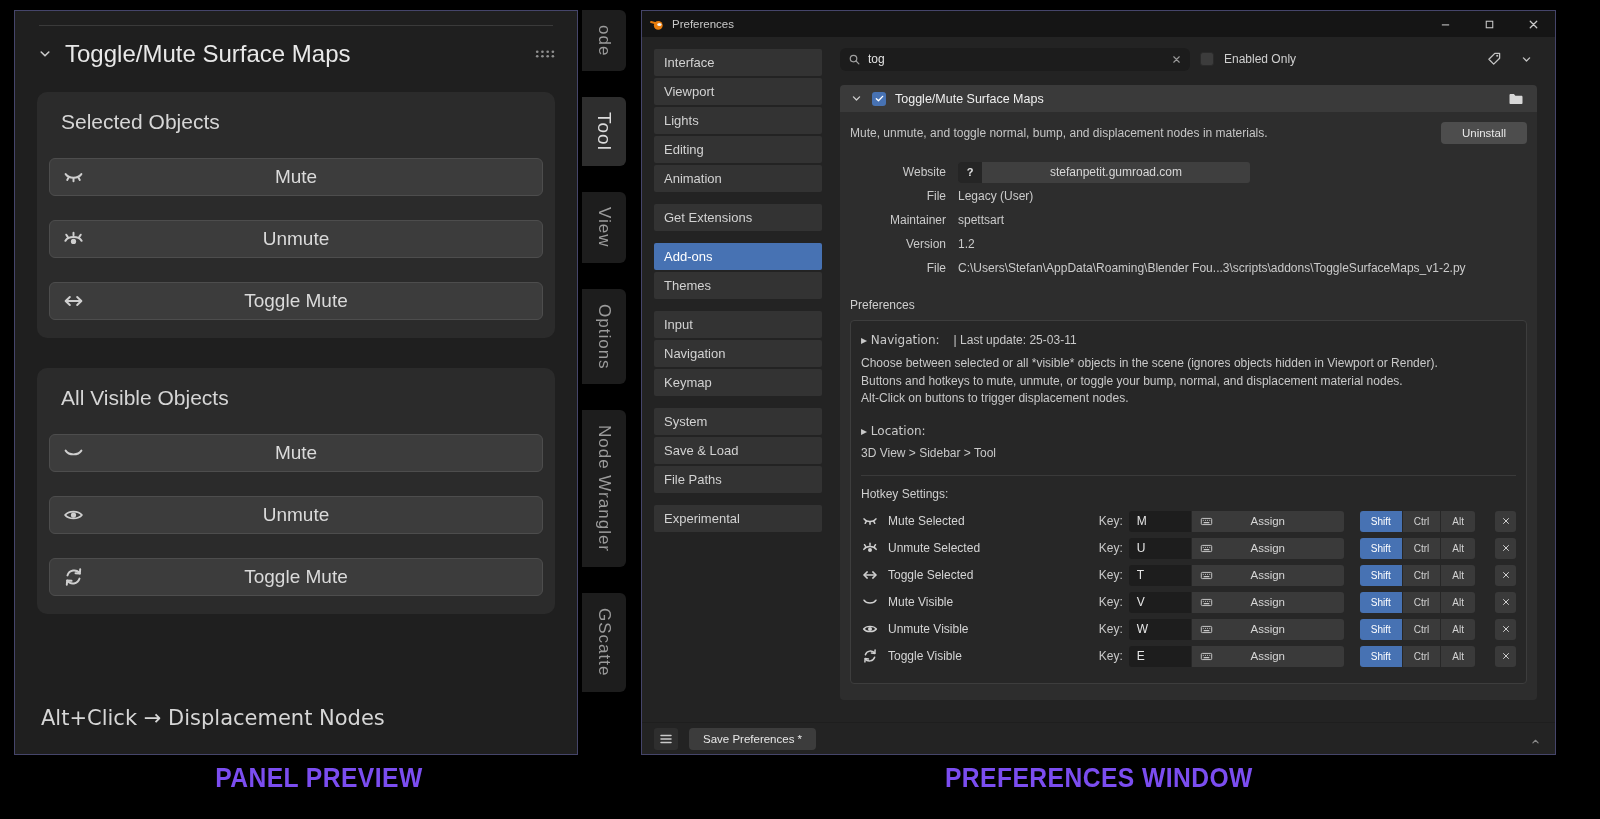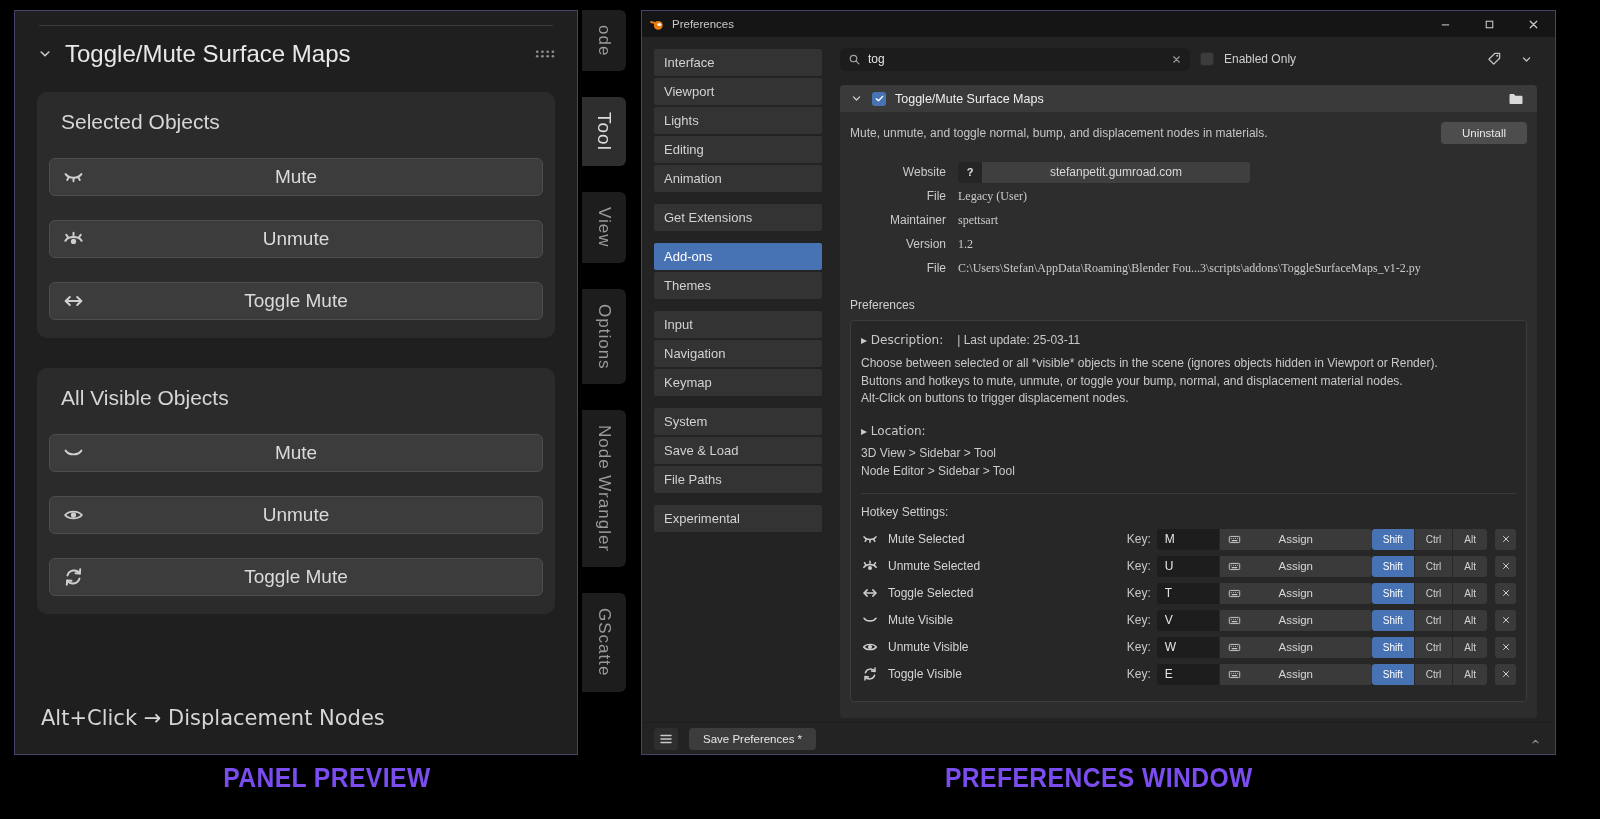--- a/index.html
+++ b/index.html
@@ -79,21 +79,21 @@
   .addon-body{background:#2d2d2d;border-radius:0 0 4px 4px;padding:10px 10px 16px;}
   .desc-row{display:flex;align-items:flex-start;}
   .desc-text{flex:1;font-size:12px;color:#c6c6c6;padding-top:4px;}
   .btn{height:22px;background:#4d4d4d;border-radius:4px;display:flex;align-items:center;
     justify-content:center;font-size:11.5px;color:#e8e8e8;padding:0 14px;cursor:pointer;}
   .uninstall{width:86px;margin-left:20px;flex:0 0 auto;}
 
   .fields{margin-top:16px;}
   .frow{display:flex;align-items:center;height:24px;}
   .flabel{width:96px;text-align:right;color:#cbcbcb;font-size:12px;margin-right:12px;flex:0 0 auto;}
-  .fvalue{font-size:12px;color:#cbcbcb;white-space:nowrap;overflow:hidden;font-family:Liberation Serif, serif;}
+  .fvalue{font-size:12px;color:#cbcbcb;white-space:nowrap;overflow:hidden;}
   .urlbtn{width:292px;height:21px;background:#3f3f3f;border-radius:3px;display:flex;
     align-items:center;cursor:pointer;overflow:hidden;}
   .help-chip{width:24px;height:21px;background:#252525;display:flex;align-items:center;
     justify-content:center;color:#e0e0e0;font-size:11px;font-weight:bold;flex:0 0 auto;}
   .urltext{flex:1;text-align:center;font-size:12px;color:#d8d8d8;}
 
   .prefs-label{margin-top:18px;font-size:12px;color:#cfcfcf;}
   .prefbox{margin-top:8px;border:1px solid #3d3d3d;background:#272727;border-radius:4px;
     padding:12px 10px 10px;}
   .marker{font-family:"DejaVu Sans",sans-serif;}
@@ -106,42 +106,42 @@
   .divider{border-top:1px solid #3a3a3a;margin:13px 0 11px;}
   .hk-head{font-size:12px;color:#cfcfcf;}
   .hk-rows{margin-top:10px;}
   .hrow{display:flex;align-items:center;height:21px;margin-bottom:6px;}
   .hicon{width:18px;display:flex;justify-content:center;margin-right:9px;color:#d0d0d0;flex:0 0 auto;}
   .hlabel{font-size:12px;color:#d5d5d5;flex:1;min-width:0;}
   .keylabel{font-size:12px;color:#c9c9c9;margin-right:6px;flex:0 0 auto;}
   .keyfield{width:62px;height:21px;background:#1d1d1d;border-radius:3px 0 0 3px;display:flex;
     align-items:center;padding:0 8px;font-size:12px;color:#e6e6e6;margin-right:1px;flex:0 0 auto;cursor:text;}
   .assignseg{position:relative;width:152px;height:21px;background:#3a3a3a;border-radius:0 3px 3px 0;
-    display:flex;align-items:center;justify-content:center;margin-right:0;flex:0 0 auto;cursor:pointer;}
+    display:flex;align-items:center;justify-content:center;margin-right:16px;flex:0 0 auto;cursor:pointer;}
   .kbicon{position:absolute;left:8px;color:#c9c9c9;}
   .assigntext{font-size:11.5px;color:#d5d5d5;}
   .mod{height:21px;display:flex;align-items:center;justify-content:center;font-size:10px;
     padding:0 11px;background:#3a3a3a;color:#d2d2d2;margin-right:1px;cursor:pointer;flex:0 0 auto;}
   .mod.shift{background:var(--blue);color:#fff;border-radius:3px 0 0 3px;}
-  .mod.alt{border-radius:0 3px 3px 0;margin-right:0;}
+  .mod.alt{border-radius:0 3px 3px 0;margin-right:12px;}
   .xbtn{width:21px;height:21px;margin-left:8px;background:#3a3a3a;border-radius:3px;display:flex;
     align-items:center;justify-content:center;color:#cfcfcf;cursor:pointer;flex:0 0 auto;}
 
   .win-footer{height:32px;flex:0 0 auto;display:flex;align-items:center;padding:0 12px;gap:11px;
     border-top:1px solid #1e1e1e;position:relative;}
   .hambtn{width:24px;height:22px;background:#2e2e2e;border-radius:3px;display:flex;align-items:center;
     justify-content:center;color:#c9c9c9;cursor:pointer;}
   .savebtn{background:#3c3c3c;}
   .corner-up{position:absolute;right:14px;bottom:7px;color:#8a8a8a;cursor:pointer;}
 
   
   .caption{position:absolute;top:762px;font-size:28px;font-weight:bold;color:var(--accent);
     text-align:center;}
   .caption span{display:inline-block;transform:scaleX(.88);letter-spacing:.5px;}
-  .caption.left{left:12px;width:630px;}
+  .caption.left{left:4px;width:630px;}
   .caption.right{left:641px;width:915px;}
 </style>
 </head>
 <body>
 
 <svg width="0" height="0" style="position:absolute" aria-hidden="true">
   <defs>
     <symbol id="i-eye-closed-lashes" viewBox="0 0 16 16">
       <path d="M2 5.8 C4.4 9.4 11.6 9.4 14 5.8" fill="none" stroke="currentColor" stroke-width="1.5" stroke-linecap="round"></path>
       <path d="M4.4 8.2 L3.2 10.3 M8 9.1 L8 11.3 M11.6 8.2 L12.8 10.3" fill="none" stroke="currentColor" stroke-width="1.5" stroke-linecap="round"></path>
@@ -437,32 +437,31 @@
               <div class="frow">
                 <span class="flabel">File</span>
                 <span class="fvalue">C:\Users\Stefan\AppData\Roaming\Blender Fou...3\scripts\addons\ToggleSurfaceMaps_v1-2.py</span>
               </div>
             </div>
 
             <div class="prefs-label">Preferences</div>
 
             <div class="prefbox">
               <div class="desc-head">
-                <span class="marker">▸ Description:</span>
+                <span class="marker">▸ Navigation:</span>
                 <span>| Last update: 25-03-11</span>
               </div>
               <div class="desc-lines">
                 <div class="dline">Choose between selected or all *visible* objects in the scene (ignores objects hidden in Viewport or Render).</div>
                 <div class="dline">Buttons and hotkeys to mute, unmute, or toggle your bump, normal, and displacement material nodes.</div>
                 <div class="dline">Alt-Click on buttons to trigger displacement nodes.</div>
               </div>
               <div class="loc-head marker">▸ Location:</div>
               <div class="loc-lines">
                 <div class="lline">3D View &gt; Sidebar &gt; Tool</div>
-                <div class="lline">Node Editor &gt; Sidebar &gt; Tool</div>
               </div>
               <div class="divider"></div>
               <div class="hk-head">Hotkey Settings:</div>
 
               <div class="hk-rows">
 
                 <div class="hrow">
                   <span class="hicon">
                       <svg class="icon16" viewBox="0 0 16 16">
                         <use href="#i-eye-closed-lashes"></use>

